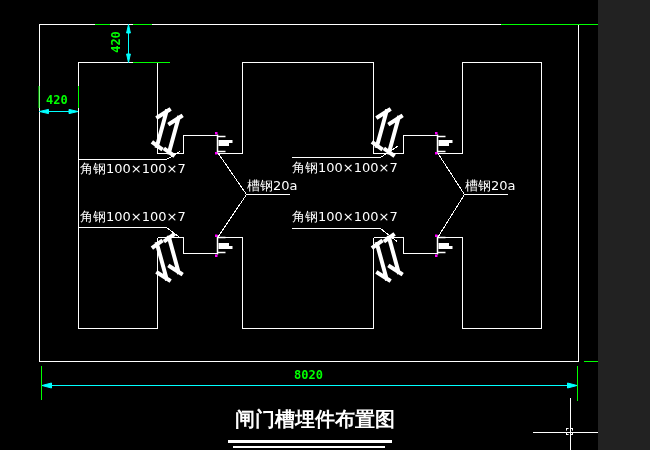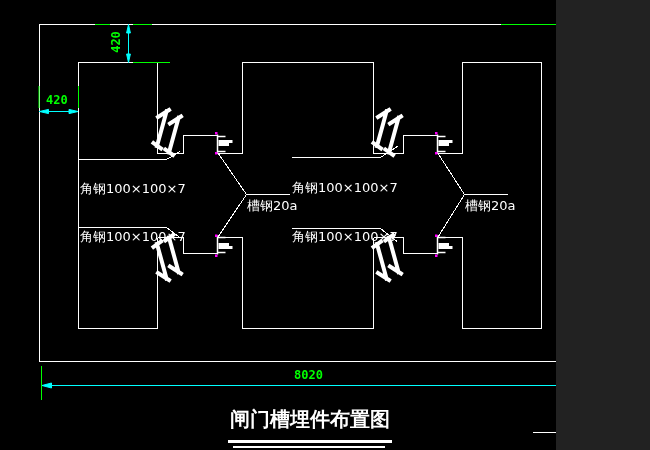--- a/index.html
+++ b/index.html
@@ -1,27 +1,27 @@
 <!DOCTYPE html>
 <html><head>
 <meta charset="utf-8">
 <style>
   html,body{margin:0;padding:0;background:#222;}
   #canvas{
-    position:relative;width:556px;height:450px;background:#000;overflow:hidden;
+    position:relative;width:598px;height:450px;background:#000;overflow:hidden;
     font-family:"DejaVu Sans",sans-serif;
   }
   #linework{position:absolute;left:0;top:0;}
   .txt{position:absolute;color:#fff;font-size:13px;line-height:15px;white-space:nowrap;
-       font-family:"DejaVu Sans",sans-serif;margin-top:20px;}
+       font-family:"DejaVu Sans",sans-serif;}
   .dimtxt{position:absolute;color:#00FF00;font-size:12px;line-height:12px;white-space:nowrap;
        font-family:"DejaVu Sans Mono",monospace;font-weight:bold;}
   .vtext{transform:translate(-50%,-50%) rotate(-90deg);}
   .title{position:absolute;left:230px;top:406px;width:170px;color:#fff;font-size:20px;
-       font-weight:bold;letter-spacing:0px;white-space:nowrap;}
+       font-weight:bold;letter-spacing:0px;white-space:nowrap;text-align:center;}
   .uline{position:absolute;background:#fff;}
   .cursor-line{position:absolute;background:#fff;}
   .pickbox{position:absolute;left:566px;top:428px;width:7px;height:7px;
        border:1px dashed #fff;box-sizing:border-box;background:transparent;}
 </style>
 </head>
 <body>
 
 <div id="canvas">
 

